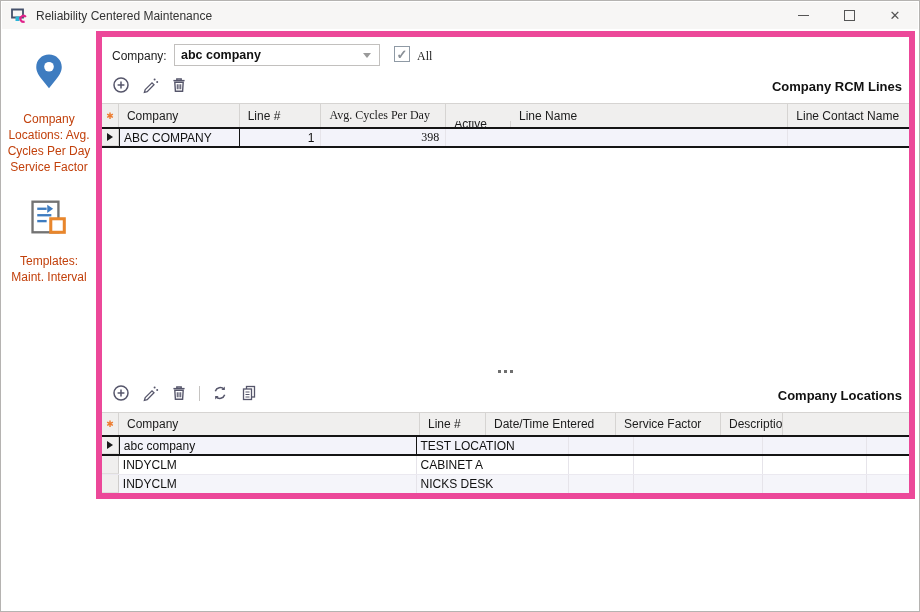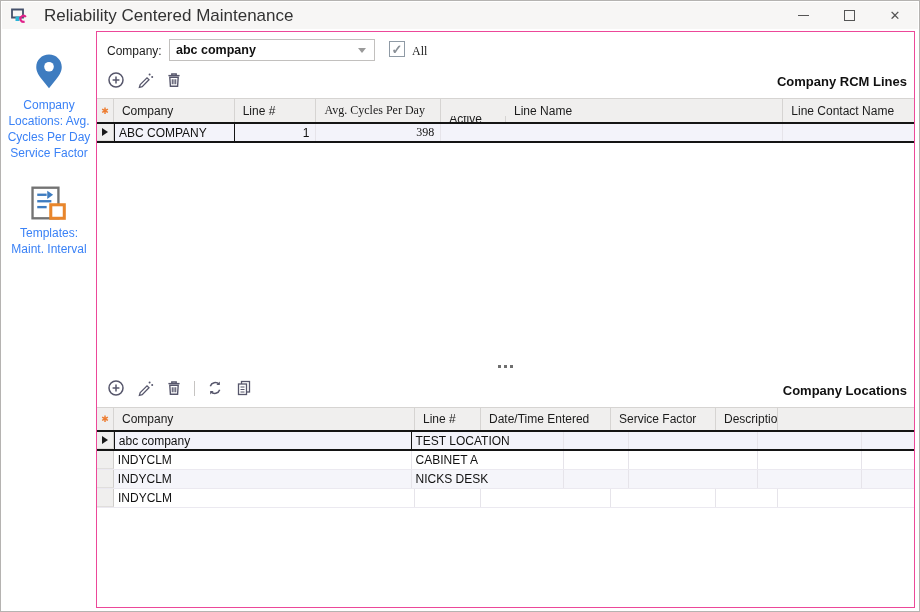--- a/index.html
+++ b/index.html
@@ -3,34 +3,34 @@
 <meta charset="utf-8">
 <style>
   * { margin:0; padding:0; box-sizing:border-box; }
   html,body { width:920px; height:612px; }
   body { font-family:"Liberation Sans", sans-serif; background:#e8e8e8; position:relative; overflow:hidden; }
   .window { position:absolute; left:0; top:0; width:920px; height:612px; background:#fff; border:1px solid #b5b3b1; }
 
   
   .titlebar { position:absolute; left:1px; top:1px; right:1px; height:27px; background:#f7f6f5; display:flex; align-items:center; }
   .app-icon { margin-left:8px; display:flex; }
-  .title-text { margin-left:16px; font-size:17px; color:#333; }
+  .title-text { margin-left:8px; font-size:12px; color:#333; }
   .win-controls { margin-left:auto; display:flex; height:100%; }
   .win-btn { width:46px; height:100%; display:flex; align-items:center; justify-content:center; color:#555; }
   .min-glyph { width:11px; height:1px; background:#555; }
   .max-glyph { width:11px; height:11px; border:1px solid #555; }
   .close-glyph { font-size:13px; color:#555; line-height:1; }
 
   
   .sidebar { position:absolute; left:1px; top:28px; width:94px; bottom:1px; background:#fff; padding-top:24px; display:flex; flex-direction:column; align-items:center; }
   .nav-item { display:flex; flex-direction:column; align-items:center; text-align:center; margin-bottom:24px; cursor:default; }
-  .nav-label { width:88px; font-size:12px; line-height:16px; color:#3b82f6; margin-top:0; }
-
-  
-  .main-panel { position:absolute; left:95px; top:30px; width:819px; height:577px; background:#fff; border:1px solid #ec4899; overflow:hidden; }
+  .nav-label { width:88px; font-size:12px; line-height:16px; color:#c2410c; margin-top:14px; }
+
+  
+  .main-panel { position:absolute; left:95px; top:30px; width:819px; height:468px; background:#fff; border:6px solid #ec4899; overflow:hidden; }
 
   .field-label { position:absolute; left:10px; top:12px; font-size:12px; color:#1c1c1c; }
   .combo { position:absolute; left:72px; top:7px; width:206px; height:22px; border:1px solid #c2c0be; background:#fff; display:flex; align-items:center; padding-left:6px; }
   .combo-text { font-size:12.5px; font-weight:bold; color:#111; }
   .combo-arrow { margin-left:auto; margin-right:8px; width:0; height:0; border-left:4px solid transparent; border-right:4px solid transparent; border-top:5px solid #9a9a9a; }
   .checkbox { width:16px; height:16px; border:1px solid #8f9aa5; background:#fff; display:inline-flex; align-items:center; justify-content:center; }
   .checkbox .check { color:#8a9097; font-size:13px; line-height:1; font-weight:bold; }
   .all-box { position:absolute; left:292px; top:9px; }
   .all-label { position:absolute; left:315px; top:12px; font-size:12px; color:#1c1c1c;font-family:Liberation Serif, serif; }
 

